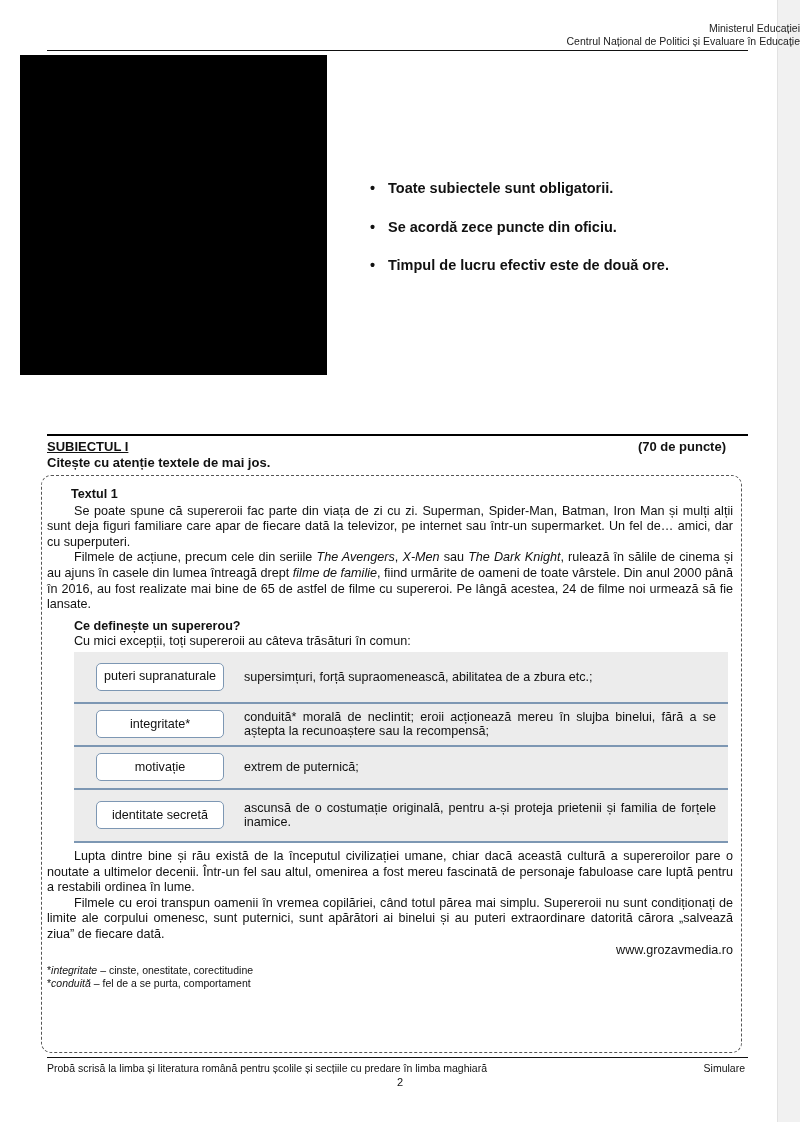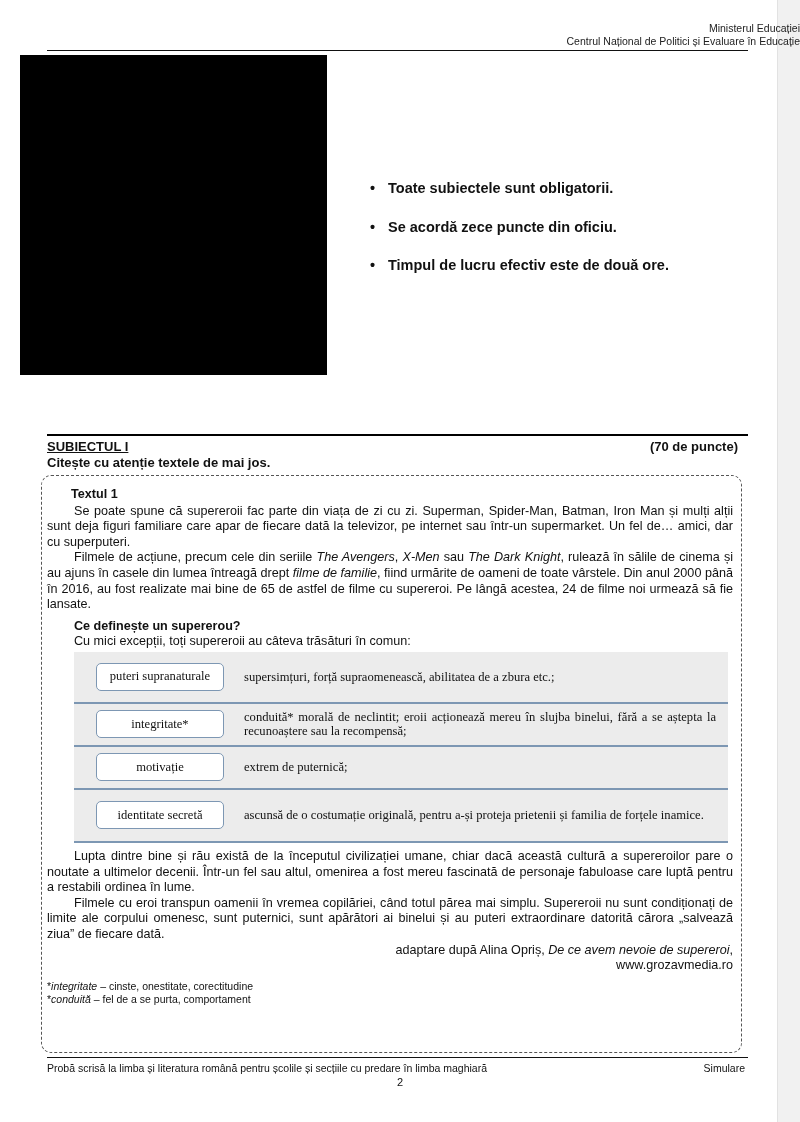--- a/index.html
+++ b/index.html
@@ -8,34 +8,34 @@
       font-family: "Liberation Sans", sans-serif; color: #111;
     }
     .page-edge { position: absolute; right: 0; top: 0; width: 22px; height: 1122px; background: #f1f1f1; border-left: 1px solid #e2e2e2; }
     .header { position: absolute; top: 22px; left: 0; width: 800px; text-align: right; font-size: 10.5px; line-height: 13px; color: #222; }
     .header-rule { position: absolute; top: 50px; left: 47px; width: 701px; height: 0; border-top: 1.5px solid #111; }
     .redact { position: absolute; left: 20px; top: 55px; width: 307px; height: 320px; background: #000; }
     .rules { position: absolute; left: 370px; top: 178px; margin: 0; padding: 0; list-style: none; }
     .rules li { font-weight: bold; font-size: 14.5px; line-height: 20px; margin-bottom: 18.5px; position: relative; padding-left: 18px; color: #111; }
     .rules li .bullet { position: absolute; left: 0; top: 0; }
     .subject { position: absolute; left: 47px; top: 419px; width: 691px; font-weight: bold; font-size: 13px; text-decoration: underline; margin-top: 20px; }
-    .subject .points { position: absolute; right: 0; top: 0; }
+    .subject .points { position: absolute; right: 12px; top: 0; }
     .subject-rule { position: absolute; top: 434px; left: 47px; width: 701px; border-top: 2px solid #000; }
     .instruction { position: absolute; left: 47px; top: 455px; font-weight: bold; font-size: 13px; }
     .textbox {
       position: absolute; left: 41px; top: 475px; width: 701px; height: 578px;
       border: 1.5px dashed #555; border-radius: 10px; box-sizing: border-box;
     }
     .content { position: absolute; left: 47px; top: 487px; width: 686px; font-size: 12.6px; line-height: 15.6px; }
     .content p { margin: 0; text-align: justify; }
     .ind { text-indent: 27px; }
     .text-title { font-weight: bold; margin-left: 24px !important; margin-bottom: 1px !important; }
     .q-title { font-weight: bold; margin-left: 27px !important; margin-top: 6px !important; }
     .q-intro { margin-left: 27px !important; }
-    .traits { margin: 2px 3px 0 27px; width: 654px; font-family: Liberation Serif, serif; }
+    .traits { margin: 2px 3px 0 27px; width: 654px; }
     .trait-row { display: flex; align-items: center; background: #ececec; border-bottom: 2px solid #7d97b3; height: 43px; box-sizing: border-box; }
     .trait-row.r1 { height: 52px; }
     .trait-row.r4 { height: 53px; }
     .trait-label {
       width: 128px; min-height: 28px; margin-left: 22px; margin-right: 20px; box-sizing: border-box;
       background: #fff; border: 1.5px solid #7d97b3; border-radius: 5px;
       display: flex; align-items: center; justify-content: center; text-align: center;
       font-size: 12.6px; line-height: 15px; padding: 2px 4px;
     }
     .trait-desc { flex: 1; font-size: 12.6px; line-height: 14.5px; padding-right: 12px; text-align: justify; }
@@ -97,21 +97,20 @@
       <div class="trait-desc">extrem de puternică;</div>
     </div>
     <div class="trait-row r4">
       <div class="trait-label">identitate secretă</div>
       <div class="trait-desc">ascunsă de o costumație originală, pentru a-și proteja prietenii și familia de forțele inamice.</div>
     </div>
   </div>
 
   <p class="ind after">Lupta dintre bine și rău există de la începutul civilizației umane, chiar dacă această cultură a supereroilor pare o noutate a ultimelor decenii. Într-un fel sau altul, omenirea a fost mereu fascinată de personaje fabuloase care luptă pentru a restabili ordinea în lume.</p>
   <p class="ind">Filmele cu eroi transpun oamenii în vremea copilăriei, când totul părea mai simplu. Supereroii nu sunt condiționați de limite ale corpului omenesc, sunt puternici, sunt apărători ai binelui și au puteri extraordinare datorită cărora „salvează ziua” de fiecare dată.</p>
-  <p class="source"><span>adaptare după Alina Opriș, </span><i>De ce avem nevoie de supereroi</i><span>,</span></p>
   <p class="source">www.grozavmedia.ro</p>
 
   <div class="notes">
     <div><span>*</span><i>integritate</i><span> – cinste, onestitate, corectitudine</span></div>
     <div><span>*</span><i>conduită</i><span> – fel de a se purta, comportament</span></div>
   </div>
 </div>
 
 <div class="footer-rule"></div>
 <div class="footer">

